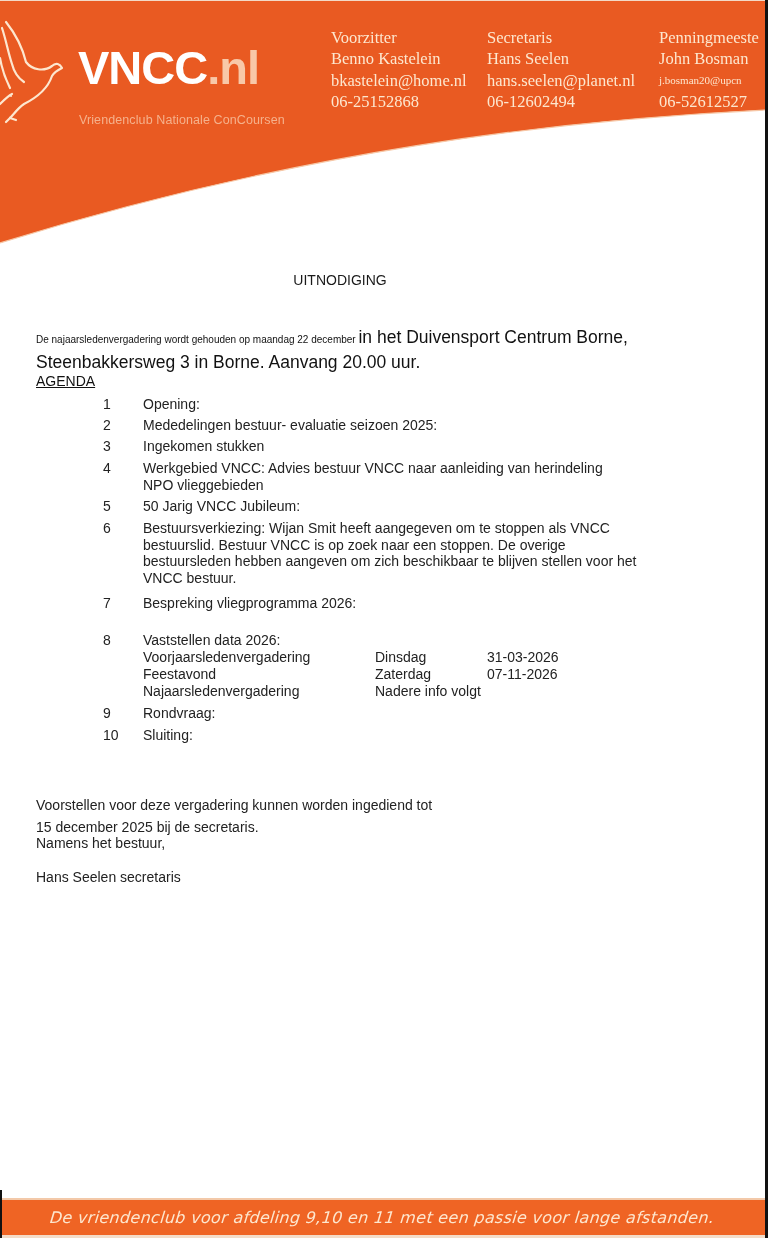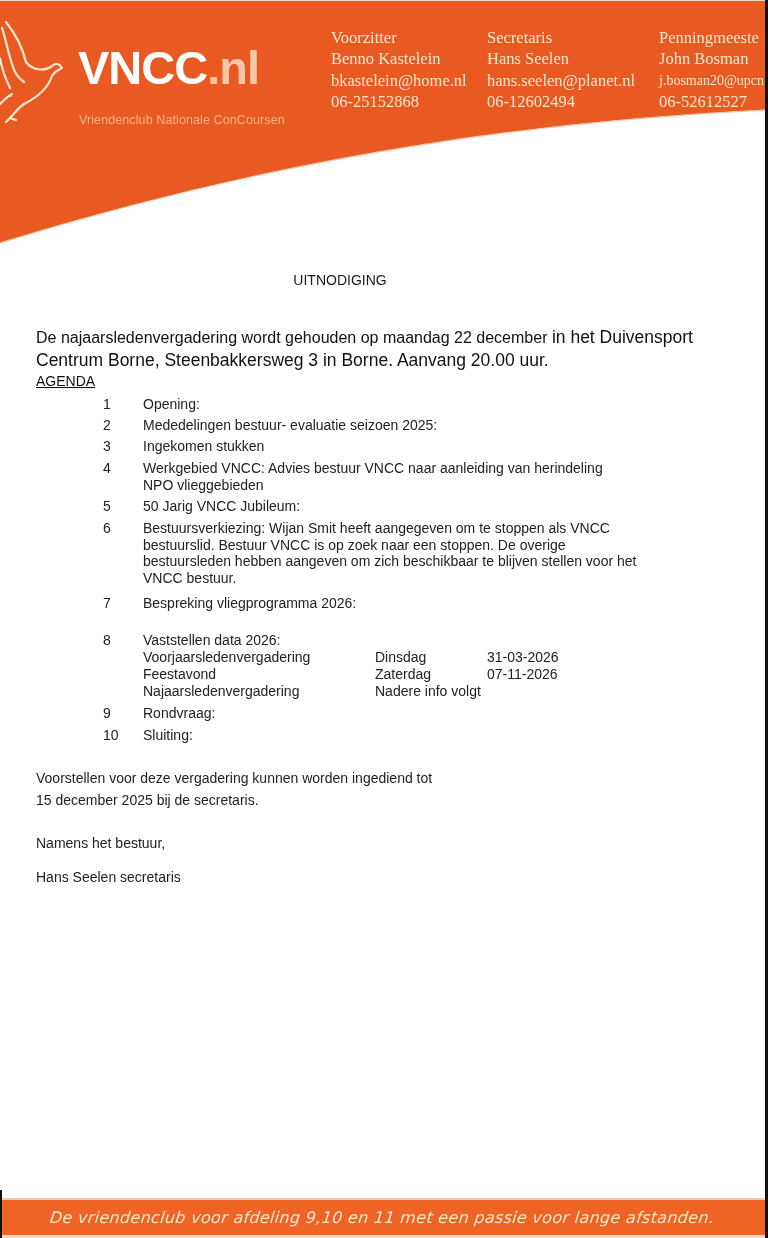--- a/index.html
+++ b/index.html
@@ -12,29 +12,29 @@
 
   
   .header-bg { position: absolute; left: 0; top: 0; width: 765px; height: 250px; }
   .header-bg svg { display: block; }
   .dove { position: absolute; left: -4px; top: 18px; width: 70px; height: 110px; }
   .logo-main { position: absolute; left: 78px; top: 44px; font-family: Liberation Sans, sans-serif; font-weight: 700; font-size: 47px; letter-spacing: -1px; color: #ffffff; line-height: 1; }
   .logo-main .tld { color: #f8c8a8; }
   .logo-tagline { position: absolute; left: 79px; top: 98px; font-family: "Liberation Sans", sans-serif; font-size: 12.5px; color: #f5b18c; white-space: nowrap; letter-spacing: 0.1px; margin-top: 15px; }
 
   .contact-col { position: absolute; top: 27px; font-family: "Liberation Serif", "DejaVu Serif", serif; font-size: 16.5px; color: #fde7cf; line-height: 21.3px; white-space: nowrap; }
-  .contact-col .small { font-size: 14px; }
+  .contact-col .small { font-size: 11px; }
   .col-1 { left: 331px; }
   .col-2 { left: 487px; }
   .col-3 { left: 659px; }
 
   
   .title-block { position: absolute; left: 0; width: 680px; top: 272px; text-align: center; font-size: 14px; line-height: 17px; color: #1a1a1a; }
   .intro { position: absolute; left: 36px; top: 326px; width: 660px; font-size: 14.5px; line-height: 22px; color: #111; }
-  .intro .small-part { font-size: 16px; }
+  .intro .small-part { font-size: 10px; }
   .intro .big-part { font-size: 17.5px; }
   .agenda-label { position: absolute; left: 36px; top: 373px; font-size: 14px; text-decoration: underline; color: #111; }
 
   .agenda-item { position: absolute; left: 0; width: 700px; font-size: 14px; line-height: 16.5px; color: #222; }
   .agenda-item .num { position: absolute; left: 103px; top: 0; }
   .agenda-item .txt { position: absolute; left: 143px; top: 0; width: 510px; }
 
   .dates-row { position: absolute; font-size: 14px; line-height: 17px; color: #222; white-space: nowrap; }
   .dates-row .event { position: absolute; left: 143px; }
   .dates-row .day { position: absolute; left: 375px; }
@@ -154,21 +154,21 @@
 
   <div class="agenda-item" style="top:705px">
     <span class="num">9</span>
     <span class="txt">Rondvraag:</span>
   </div>
   <div class="agenda-item" style="top:727px">
     <span class="num">10</span>
     <span class="txt">Sluiting:</span>
   </div>
 
-  <div class="closing" style="top:767px">
+  <div class="closing" style="top:794px">
     <div>Voorstellen voor deze vergadering kunnen worden ingediend tot</div>
     <div>15 december 2025 bij de secretaris.</div>
   </div>
   <div class="closing" style="top:832px">Namens het bestuur,</div>
   <div class="closing" style="top:866px">Hans Seelen secretaris</div>
 
   <div class="footer">
     <span class="footer-text">De vriendenclub voor afdeling 9,10 en 11 met een passie voor lange afstanden.</span>
   </div>
   <div class="footer-bottom-line"></div>

